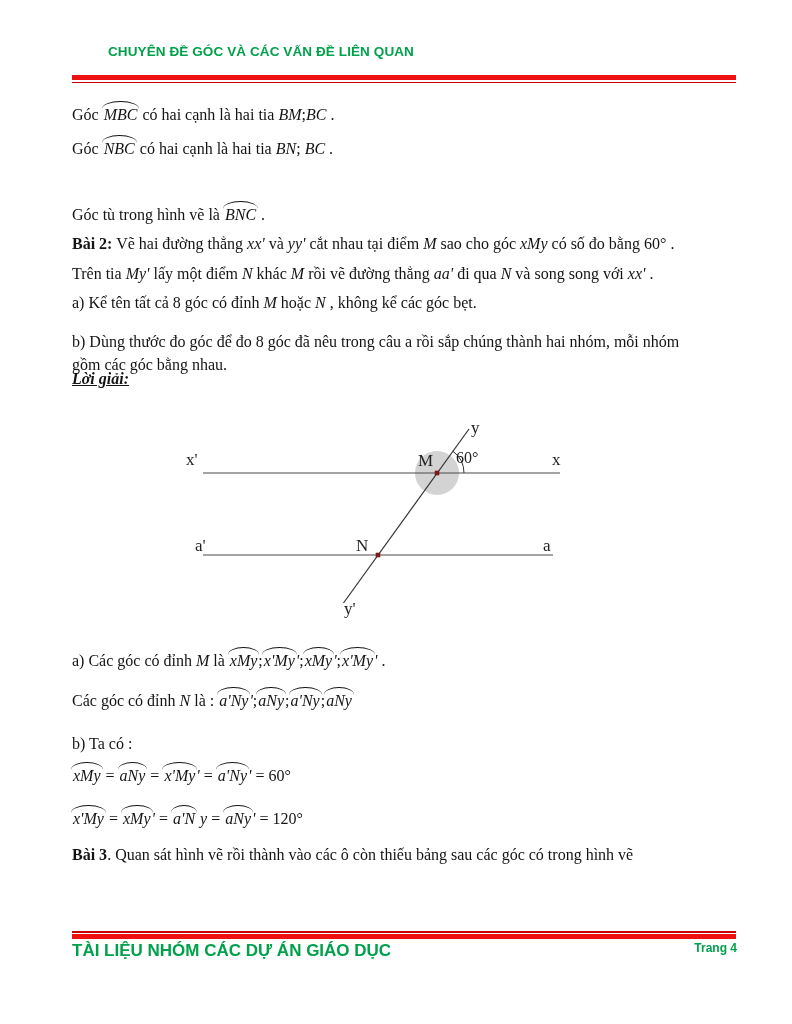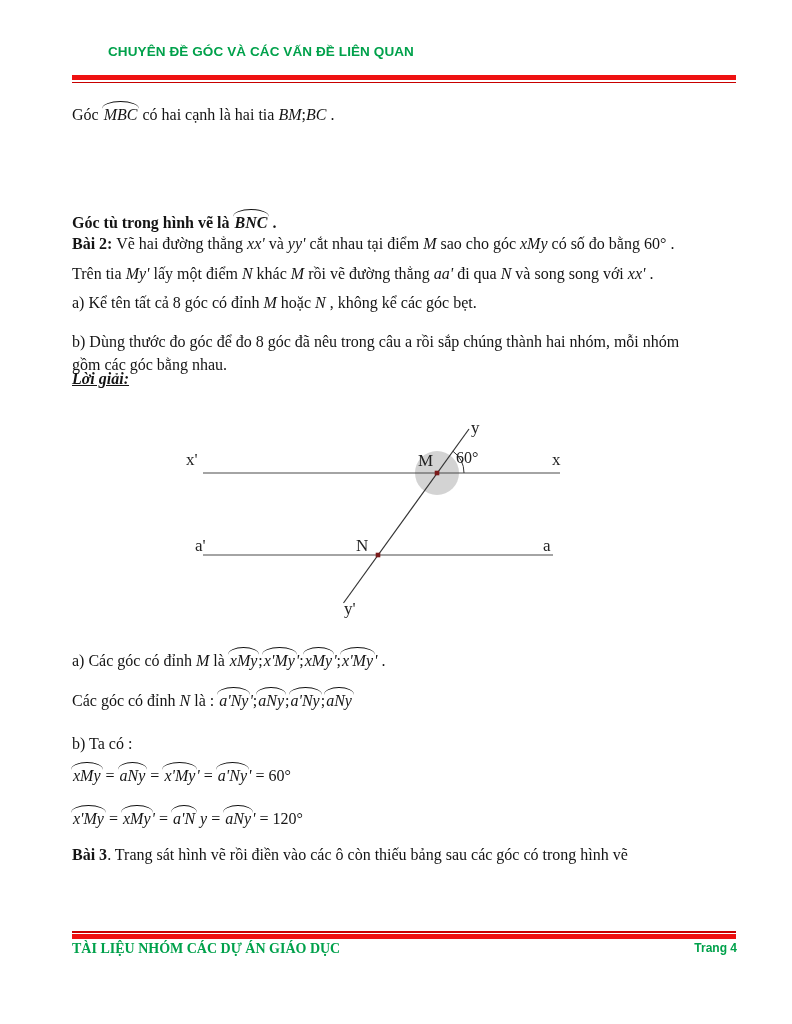--- a/index.html
+++ b/index.html
@@ -15,22 +15,22 @@
   }
   .rule{position:absolute;left:72px;width:664px;}
   .rule.thick{height:4.5px;background:#ee1111;}
   .rule.thin{height:1.6px;background:#c80000;}
   .hdr-thick{top:75px;}
   .hdr-thin{top:81.5px;}
   .ftr-thin{top:931px;}
   .ftr-thick{top:934px;}
   .ftr-left{
     position:absolute;left:72px;top:941px;
-    font-family:Liberation Serif, serif;
-    font-weight:bold;font-size:14px;color:#00A14B;
+    font-family:Liberation Sans, sans-serif;
+    font-weight:bold;font-size:17px;color:#00A14B;
   }
   .ftr-right{
     position:absolute;right:55px;top:941px;
     font-family:"Liberation Sans","DejaVu Sans",sans-serif;
     font-weight:bold;font-size:12px;color:#00A14B;
   }
   
   .para{
     position:absolute;left:72px;width:680px;font-size:16px;line-height:22px;
     white-space:nowrap;overflow:visible;
@@ -57,21 +57,22 @@
 </head>
 <body>
 
 <div class="page">
 
   <div class="hdr-title">CHUYÊN ĐỀ GÓC VÀ CÁC VẤN ĐỀ LIÊN QUAN</div>
   <div class="rule thick hdr-thick"></div>
   <div class="rule thin hdr-thin"></div>
 
   <div class="para" style="top:104px;"><span class="sg-t">Góc </span><span class="sg-h">MBC</span><span class="sg-t"> có hai cạnh là hai tia </span><span class="sg-m">BM</span><span class="sg-t">;</span><span class="sg-m">BC</span><span class="sg-t"> .</span></div>
-  <div class="para" style="top:212px;font-weight:bold;"><span class="sg-t">Góc tù trong hình vẽ là </span><span class="sg-h">BNC</span><span class="sg-t"> .</span></div>
+  <div class="para" style="top:138px;"><span class="sg-t">Góc </span><span class="sg-h">NBC</span><span class="sg-t"> có hai cạnh là hai tia </span><span class="sg-m">BN</span><span class="sg-t">; </span><span class="sg-m">BC</span><span class="sg-t"> .</span></div>
+  <div class="para" style="top:204px;"><span class="sg-t">Góc tù trong hình vẽ là </span><span class="sg-h">BNC</span><span class="sg-t"> .</span></div>
   <div class="para" style="top:233px;"><span class="sg-b">Bài 2:</span><span class="sg-t"> Vẽ hai đường thẳng </span><span class="sg-m">xx'</span><span class="sg-t"> và </span><span class="sg-m">yy'</span><span class="sg-t"> cắt nhau tại điểm </span><span class="sg-m">M</span><span class="sg-t"> sao cho góc </span><span class="sg-m">xMy</span><span class="sg-t"> có số đo bằng </span><span class="sg-t">60°</span><span class="sg-t"> .</span></div>
   <div class="para" style="top:263px;"><span class="sg-t">Trên tia </span><span class="sg-m">My'</span><span class="sg-t"> lấy một điểm </span><span class="sg-m">N</span><span class="sg-t"> khác </span><span class="sg-m">M</span><span class="sg-t"> rồi vẽ đường thẳng </span><span class="sg-m">aa'</span><span class="sg-t"> đi qua </span><span class="sg-m">N</span><span class="sg-t"> và song song với </span><span class="sg-m">xx'</span><span class="sg-t"> .</span></div>
   <div class="para" style="top:292px;"><span class="sg-t">a) Kể tên tất cả 8 góc có đỉnh </span><span class="sg-m">M</span><span class="sg-t"> hoặc </span><span class="sg-m">N</span><span class="sg-t"> , không kể các góc bẹt.</span></div>
   <div class="para" style="top:331px;"><span class="sg-t">b) Dùng thước đo góc để đo 8 góc đã nêu trong câu a rồi sắp chúng thành hai nhóm, mỗi nhóm</span></div>
   <div class="para" style="top:354px;"><span class="sg-t">gồm các góc bằng nhau.</span></div>
   <div class="para" style="top:368px;"><span class="sg-bi">Lời giải:</span></div>
 
   <div class="fig">
     <svg width="792" height="212" viewBox="0 0 792 212" xmlns="http://www.w3.org/2000/svg">
       <circle cx="437" cy="60" r="22" fill="#CBCBCB" fill-opacity="0.85"></circle>
@@ -91,20 +92,20 @@
       <text x="356" y="138">N</text>
       <text x="344" y="201">y'</text>
     </svg>
   </div>
 
   <div class="para" style="top:650px;"><span class="sg-t">a) Các góc có đỉnh </span><span class="sg-m">M</span><span class="sg-t"> là </span><span class="sg-h">xMy</span><span class="sg-t">;</span><span class="sg-h">x'My</span><span class="sg-m">'</span><span class="sg-t">;</span><span class="sg-h">xMy</span><span class="sg-m">'</span><span class="sg-t">;</span><span class="sg-h">x'My</span><span class="sg-m">'</span><span class="sg-t"> .</span></div>
   <div class="para" style="top:690px;"><span class="sg-t">Các góc có đỉnh </span><span class="sg-m">N</span><span class="sg-t"> là : </span><span class="sg-h">a'Ny</span><span class="sg-m">'</span><span class="sg-t">;</span><span class="sg-h">aNy</span><span class="sg-t">;</span><span class="sg-h">a'Ny</span><span class="sg-t">;</span><span class="sg-h">aNy</span></div>
   <div class="para" style="top:733px;"><span class="sg-t">b) Ta có :</span></div>
   <div class="para" style="top:765px;"><span class="sg-h">xMy</span><span class="sg-t"> = </span><span class="sg-h">aNy</span><span class="sg-t"> = </span><span class="sg-h">x'My</span><span class="sg-m">'</span><span class="sg-t"> = </span><span class="sg-h">a'Ny</span><span class="sg-m">'</span><span class="sg-t"> = </span><span class="sg-t">60°</span></div>
   <div class="para" style="top:808px;"><span class="sg-h">x'My</span><span class="sg-t"> = </span><span class="sg-h">xMy</span><span class="sg-m">'</span><span class="sg-t"> = </span><span class="sg-h">a'N</span><span class="sg-m"> y</span><span class="sg-t"> = </span><span class="sg-h">aNy</span><span class="sg-m">'</span><span class="sg-t"> = </span><span class="sg-t">120°</span></div>
-  <div class="para" style="top:844px;"><span class="sg-b">Bài 3</span><span class="sg-t">. Trang sát hình vẽ rồi điền vào các ô còn thiếu bảng sau các góc có trong hình vẽ</span></div>
+  <div class="para" style="top:844px;"><span class="sg-b">Bài 3</span><span class="sg-t">. Quan sát hình vẽ rồi thành vào các ô còn thiếu bảng sau các góc có trong hình vẽ</span></div>
 
   <div class="rule thin ftr-thin"></div>
   <div class="rule thick ftr-thick"></div>
   <div class="ftr-left">TÀI LIỆU NHÓM CÁC DỰ ÁN GIÁO DỤC</div>
   <div class="ftr-right">Trang 4</div>
 
 </div>
 
 </body></html>

